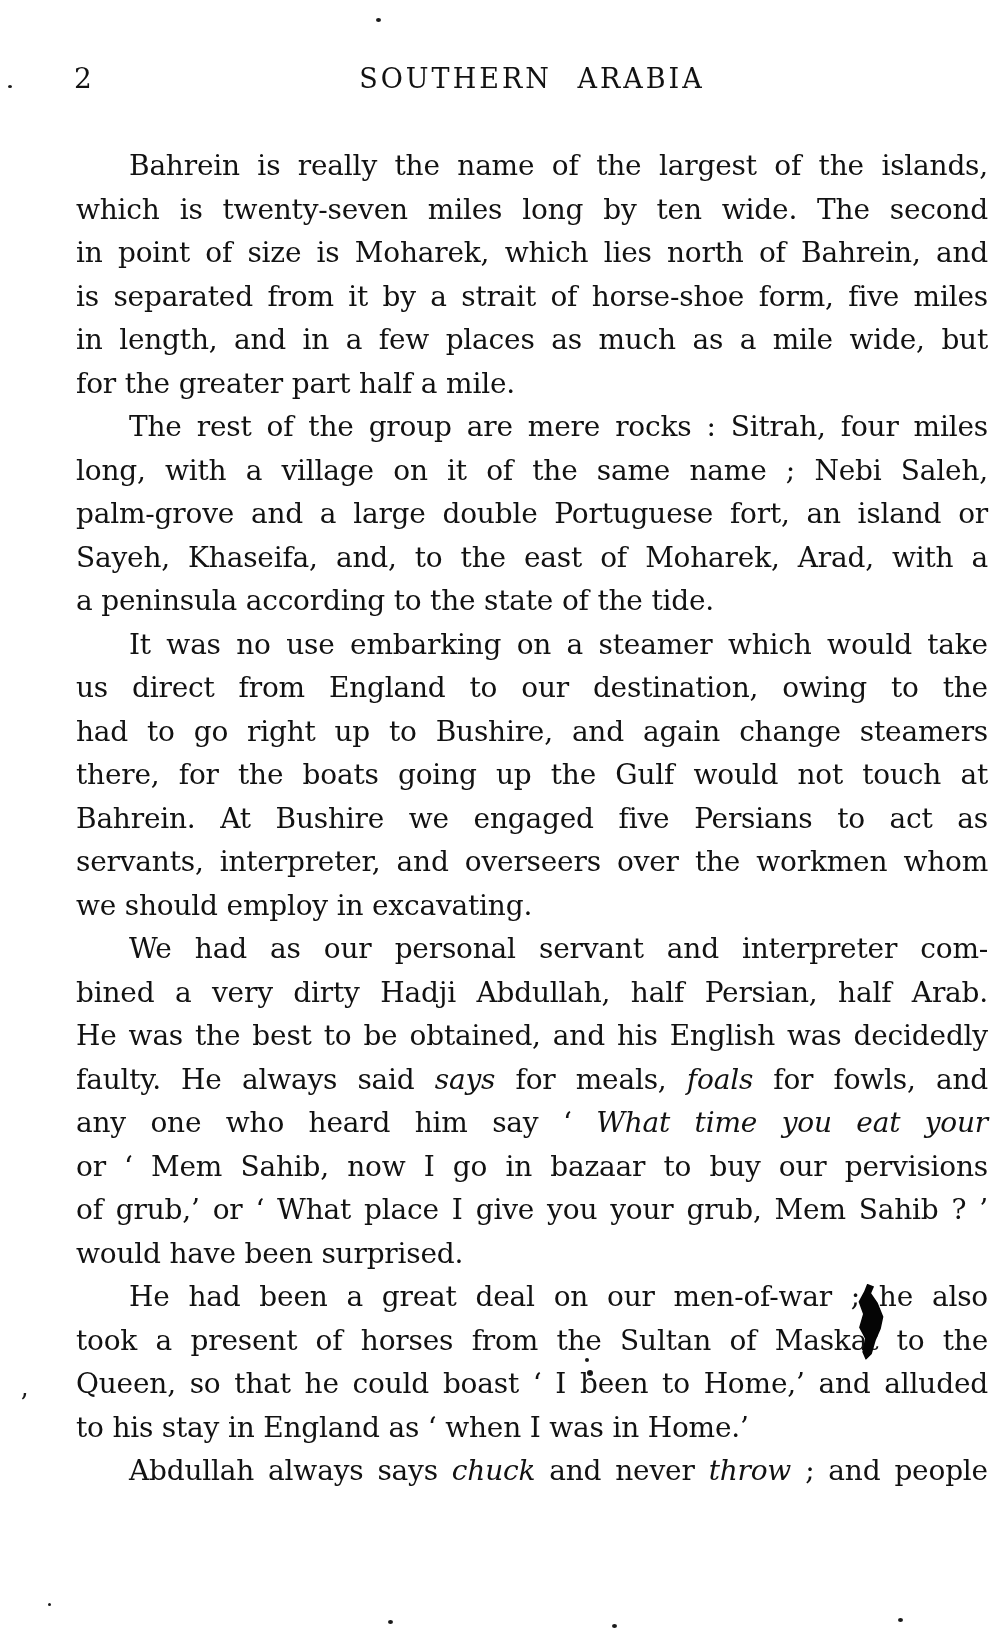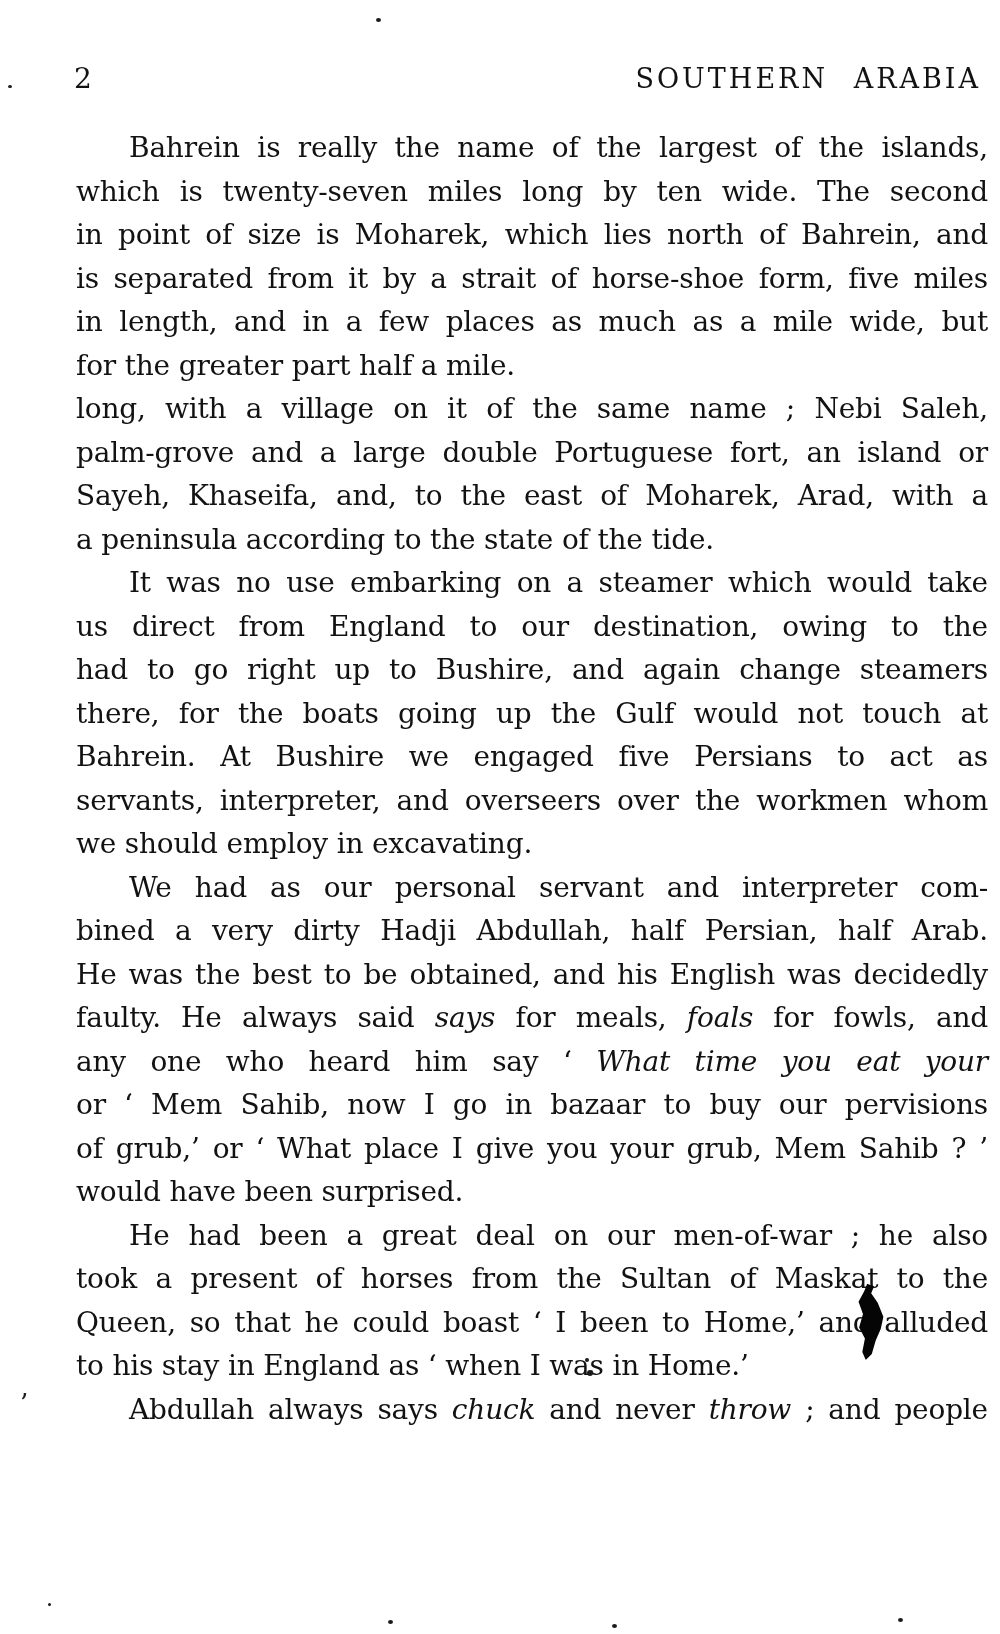--- a/index.html
+++ b/index.html
@@ -9,26 +9,26 @@
     margin:0 auto;
     background:#ffffff;
     color:#121212;
     font-family:"DejaVu Serif", serif;
     overflow:hidden;
   }
   
   .header-row { position:absolute; left:76px; top:64px; width:912px; height:34px; }
   .page-num { position:absolute; left:-2px; top:1px; font-size:28px; line-height:28px; }
   .running-title {
-    position:absolute; left:0; right:7px; top:0;
-    text-align:right; font-size:27px; line-height:30px;
+    position:absolute; left:0; right:0; top:0;
+    text-align:center; font-size:27px; line-height:30px;
     letter-spacing:3px; word-spacing:14px;
   }
   
-  .text-block { position:absolute; left:76px; top:126px; width:912px; }
+  .text-block { position:absolute; left:76px; top:144px; width:912px; }
   .line {
     font-size:28px; line-height:43.5px; height:43.5px;
     letter-spacing:-0.2px;
     text-align:justify; text-align-last:justify;
     white-space:normal;
   }
   .line.first { text-indent:53px; }
   .line.lastline { text-align-last:left; }
   .line i { font-style:italic; }
   
@@ -56,20 +56,21 @@
   <div class="text-block">
       <div>
         <div class="line first"><span>Bahrein is really the name of the largest of the islands,</span></div>
         <div class="line"><span>which is twenty-seven miles long by ten wide.  The second</span></div>
         <div class="line"><span>in point of size is Moharek, which lies north of Bahrein, and</span></div>
         <div class="line"><span>is separated from it by a strait of horse-shoe form, five miles</span></div>
         <div class="line"><span>in length, and in a few places as much as a mile wide, but</span></div>
         <div class="line lastline"><span>for the greater part half a mile.</span></div>
       </div>
       <div>
+        <div class="line first"><span>The rest of the group are mere rocks : Sitrah, four miles</span></div>
         <div class="line"><span>long, with a village on it of the same name ; Nebi Saleh,</span></div>
         <div class="line"><span>palm-grove and a large double Portuguese fort, an island or</span></div>
         <div class="line"><span>Sayeh, Khaseifa, and, to the east of Moharek, Arad, with a</span></div>
         <div class="line lastline"><span>a peninsula according to the state of the tide.</span></div>
       </div>
       <div>
         <div class="line first"><span>It was no use embarking on a steamer which would take</span></div>
         <div class="line"><span>us direct from England to our destination, owing to the</span></div>
         <div class="line"><span>had to go right up to Bushire, and again change steamers</span></div>
         <div class="line"><span>there, for the boats going up the Gulf would not touch at</span></div>

